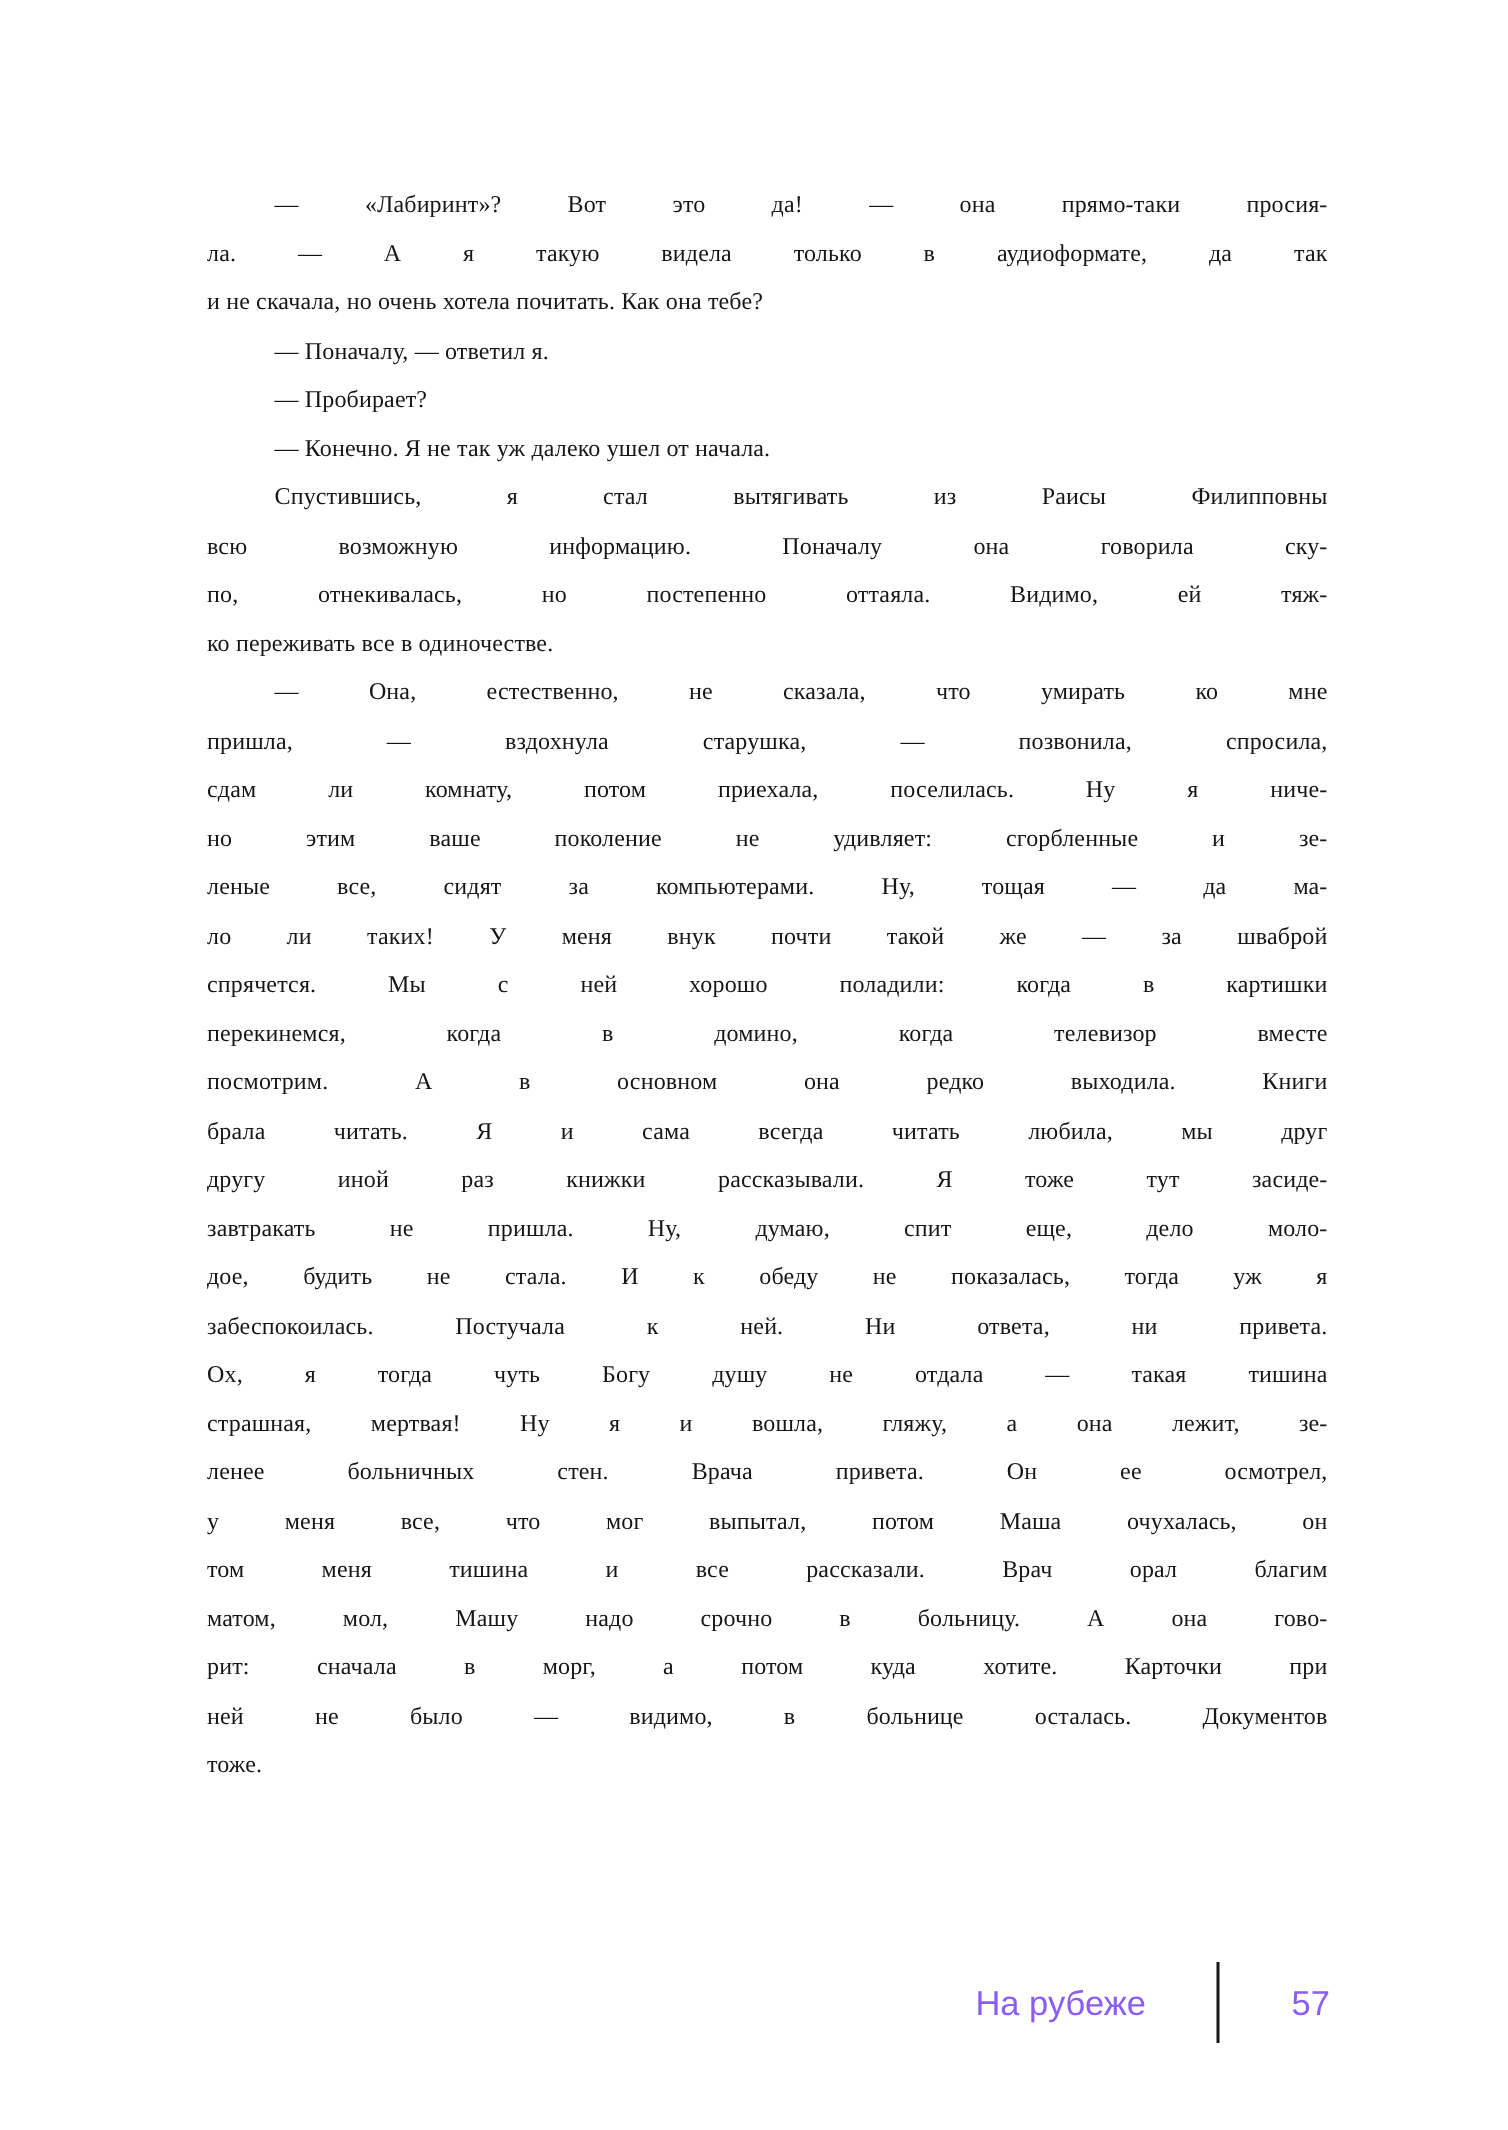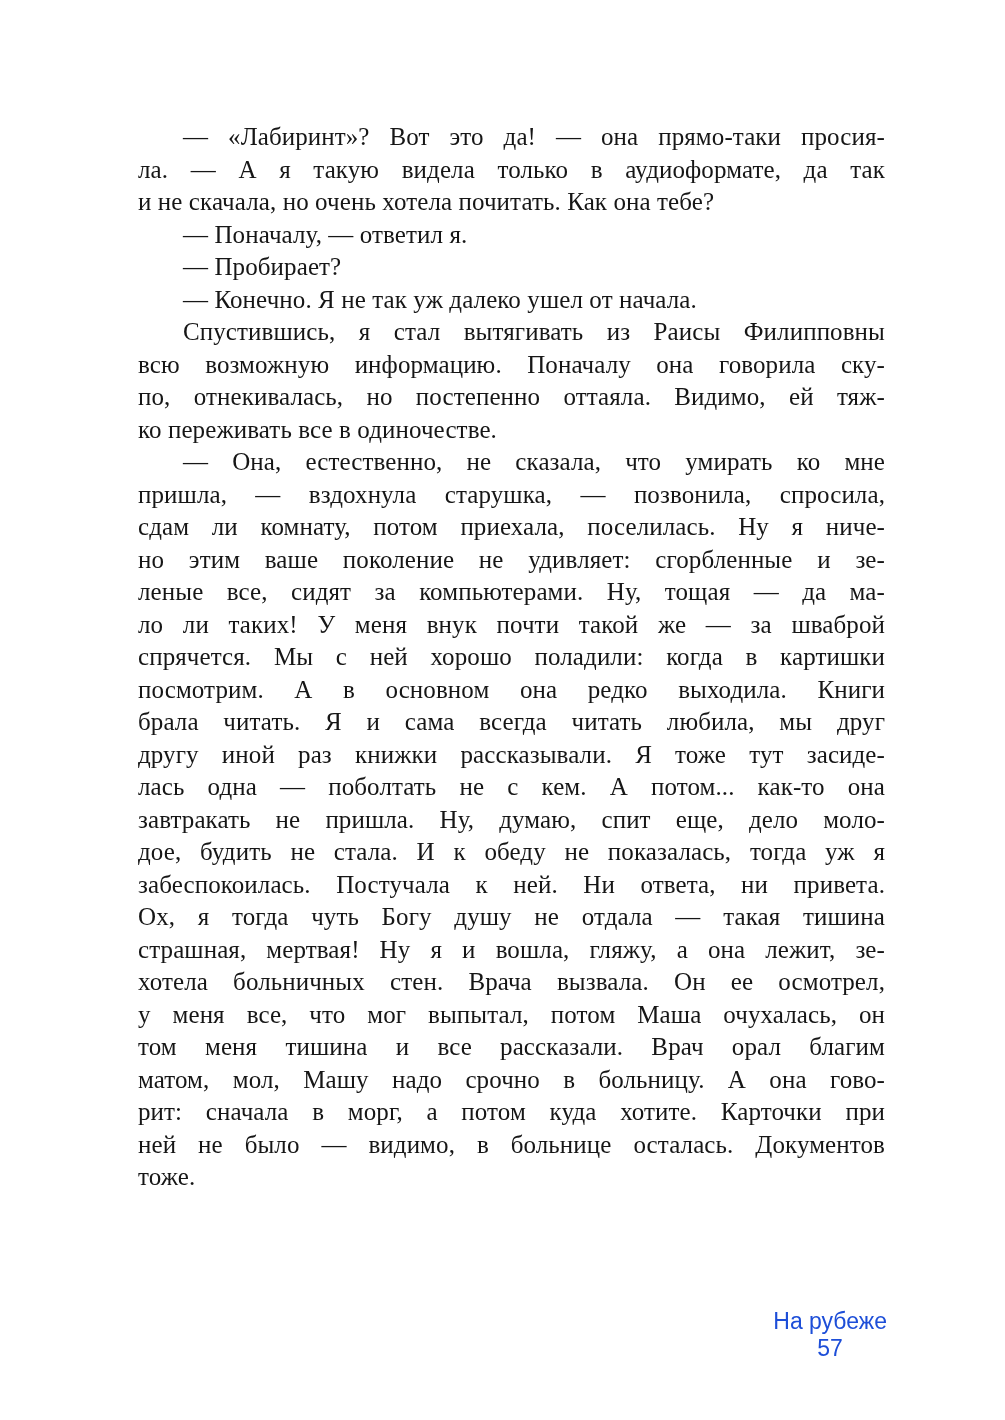--- a/index.html
+++ b/index.html
@@ -17,21 +17,21 @@
     position: absolute;
     inset: 0;
     background: #ffffff;
   }
   .page-text {
     position: absolute;
     left: 138px;
     top: 121px;
     width: 747px;
     font-family: "Liberation Serif", "DejaVu Serif", serif;
-    font-size: 25px;
+    font-size: 16px;
     line-height: 32.5px;
     color: #161616;
     letter-spacing: 0.1px;
   }
   .para {
     margin: 0;
     padding: 0;
   }
   .line {
     text-align: justify;
@@ -45,22 +45,21 @@
   }
   .footer {
     position: absolute;
     top: 1308px;
     right: 118px;
     height: 54px;
     display: flex;
     align-items: center;
     font-family: "Liberation Sans", "DejaVu Sans", sans-serif;
     font-size: 23px;
-    color: #1d4ed8;
-    flex-direction: column;
+    color: #8b5cf6;
   }
   .footer-rule {
     width: 2px;
     height: 54px;
     background: #161616;
     margin-left: 47px;
     margin-right: 48px;
   }
   .page-number {
     min-width: 26px;
@@ -95,30 +94,30 @@
         <div class="line last">ко переживать все в одиночестве.</div>
       </div>
       <div class="para">
         <div class="line first">— Она, естественно, не сказала, что умирать ко мне</div>
         <div class="line">пришла, — вздохнула старушка, — позвонила, спросила,</div>
         <div class="line">сдам ли комнату, потом приехала, поселилась. Ну я ниче-</div>
         <div class="line">но этим ваше поколение не удивляет: сгорбленные и зе-</div>
         <div class="line">леные все, сидят за компьютерами. Ну, тощая — да ма-</div>
         <div class="line">ло ли таких! У меня внук почти такой же — за шваброй</div>
         <div class="line">спрячется. Мы с ней хорошо поладили: когда в картишки</div>
+        <div class="line">перекинемся, когда в домино, когда телевизор вместе</div>
         <div class="line">посмотрим. А в основном она редко выходила. Книги</div>
         <div class="line">брала читать. Я и сама всегда читать любила, мы друг</div>
         <div class="line">другу иной раз книжки рассказывали. Я тоже тут засиде-</div>
-        <div class="line">лась одна — поболтать не с кем. А потом... как-то она</div>
         <div class="line">завтракать не пришла. Ну, думаю, спит еще, дело моло-</div>
         <div class="line">дое, будить не стала. И к обеду не показалась, тогда уж я</div>
         <div class="line">забеспокоилась. Постучала к ней. Ни ответа, ни привета.</div>
         <div class="line">Ох, я тогда чуть Богу душу не отдала — такая тишина</div>
         <div class="line">страшная, мертвая! Ну я и вошла, гляжу, а она лежит, зе-</div>
-        <div class="line">хотела больничных стен. Врача вызвала. Он ее осмотрел,</div>
+        <div class="line">ленее больничных стен. Врача привета. Он ее осмотрел,</div>
         <div class="line">у меня все, что мог выпытал, потом Маша очухалась, он</div>
         <div class="line">том меня тишина и все рассказали. Врач орал благим</div>
         <div class="line">матом, мол, Машу надо срочно в больницу. А она гово-</div>
         <div class="line">рит: сначала в морг, а потом куда хотите. Карточки при</div>
         <div class="line">ней не было — видимо, в больнице осталась. Документов</div>
         <div class="line last">тоже.</div>
       </div>
     </div>
 
   <div class="footer">

